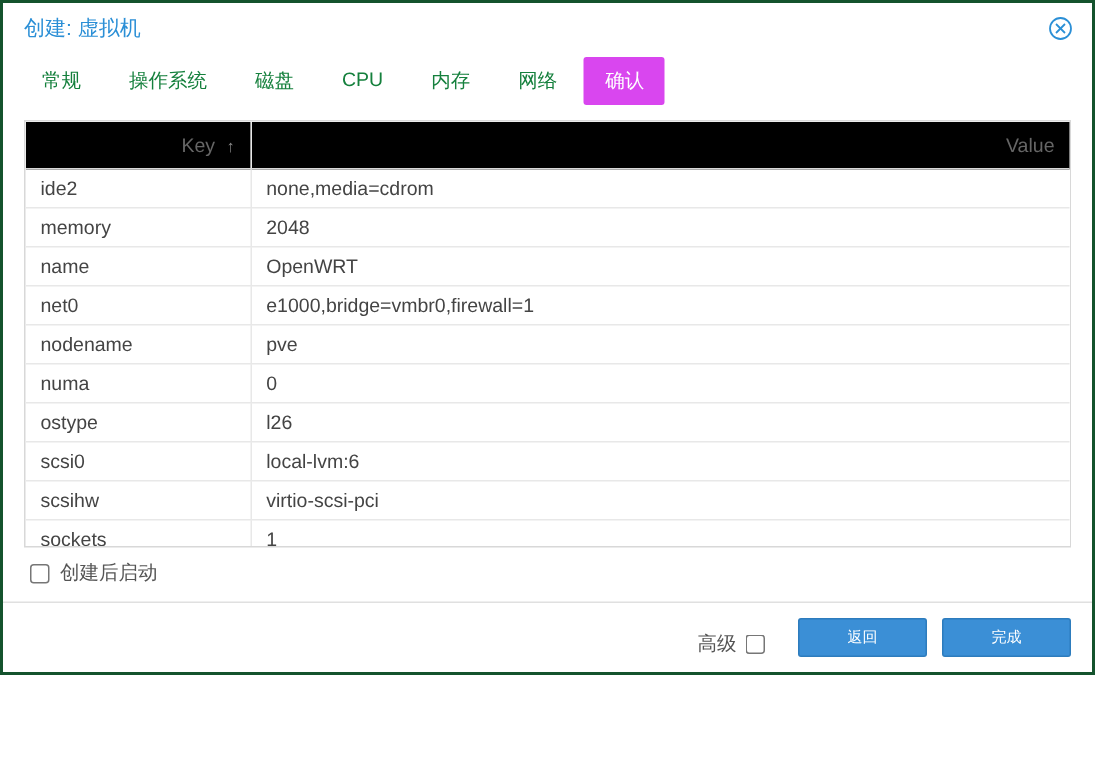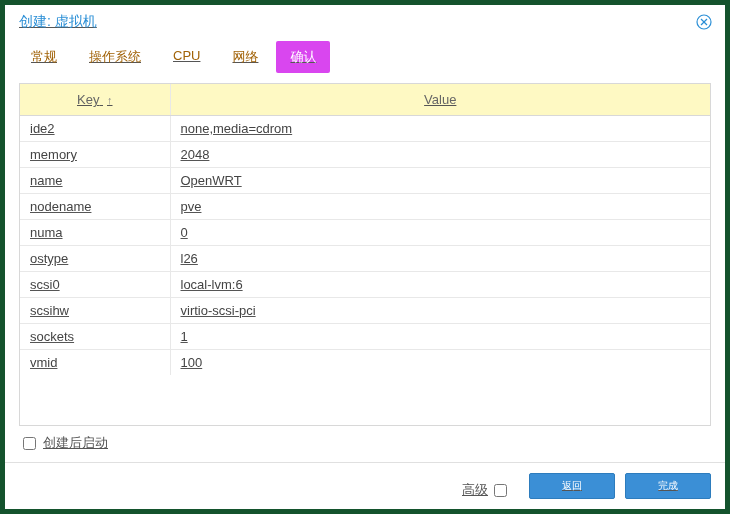--- a/index.html
+++ b/index.html
@@ -8,26 +8,25 @@
     font-size: 13px;
     color: #555;
     background: #fff;
     width: 730px;
     height: 514px;
     position: relative;
     overflow: hidden;
   }
   .dialog {
     width: 730px;
-    height: 514px;
-    border: 5px solid #14532d;
+    height: 450px;
+    border: 2px solid #14532d;
     background: #fff;
     display: flex;
     flex-direction: column;
-    text-decoration: underline;
   }
   .titlebar {
     display: flex;
     align-items: center;
     justify-content: space-between;
     padding: 8px 12px 6px 14px;
     color: #2b8fd6;
     font-size: 14px;
   }
   .titlebar .close {
@@ -36,21 +35,21 @@
     cursor: pointer;
   }
   .titlebar .close svg { stroke: #2b8fd6; }
   .tabs {
     display: flex;
     gap: 4px;
     padding: 4px 12px 0 12px;
   }
   .tab {
     padding: 7px 14px;
-    color: #a16207;
+    color: #15803d;
     font-size: 13px;
     cursor: pointer;
     border-radius: 2px;
   }
   .tab.active {
     background: #d946ef;
     color: #fff;
   }
   .content-wrap {
     flex: 1;
@@ -60,24 +59,24 @@
     min-height: 0;
   }
   .grid {
     border: 1px solid #d8d8d8;
     flex: 1;
     overflow: auto;
     background: #fff;
   }
   table { width: 100%; border-collapse: collapse; }
   thead th {
-    text-align: center;
+    text-align: right;
     font-weight: normal;
     color: #666;
-    background: #fef9c3;
+    background: #000000;
     padding: 8px 10px;
     border-bottom: 1px solid #d8d8d8;
     border-right: 1px solid #e4e4e4;
   }
   thead th:last-child { border-right: none; }
   .sort-arrow {
     margin-left: 4px;
     font-size: 11px;
     color: #888;
   }
@@ -134,21 +133,23 @@
         <circle cx="8" cy="8" r="7" stroke-width="1.2"></circle>
         <line x1="5" y1="5" x2="11" y2="11" stroke-width="1.2"></line>
         <line x1="11" y1="5" x2="5" y2="11" stroke-width="1.2"></line>
       </svg>
     </span>
   </div>
 
   <div class="tabs">
     <div class="tab"><span>常规</span></div>
     <div class="tab"><span>操作系统</span></div>
+    <div class="tab"><span>磁盘</span></div>
     <div class="tab"><span>CPU</span></div>
+    <div class="tab"><span>内存</span></div>
     <div class="tab"><span>网络</span></div>
     <div class="tab active"><span>确认</span></div>
   </div>
 
   <div class="content-wrap">
     <div class="grid">
       <table>
         <thead>
           <tr>
             <th class="col-key">
@@ -167,20 +168,24 @@
             </tr>
             <tr>
               <td class="col-key">memory</td>
               <td>2048</td>
             </tr>
             <tr>
               <td class="col-key">name</td>
               <td>OpenWRT</td>
             </tr>
             <tr>
+              <td class="col-key">net0</td>
+              <td>e1000,bridge=vmbr0,firewall=1</td>
+            </tr>
+            <tr>
               <td class="col-key">nodename</td>
               <td>pve</td>
             </tr>
             <tr>
               <td class="col-key">numa</td>
               <td>0</td>
             </tr>
             <tr>
               <td class="col-key">ostype</td>
               <td>l26</td>

